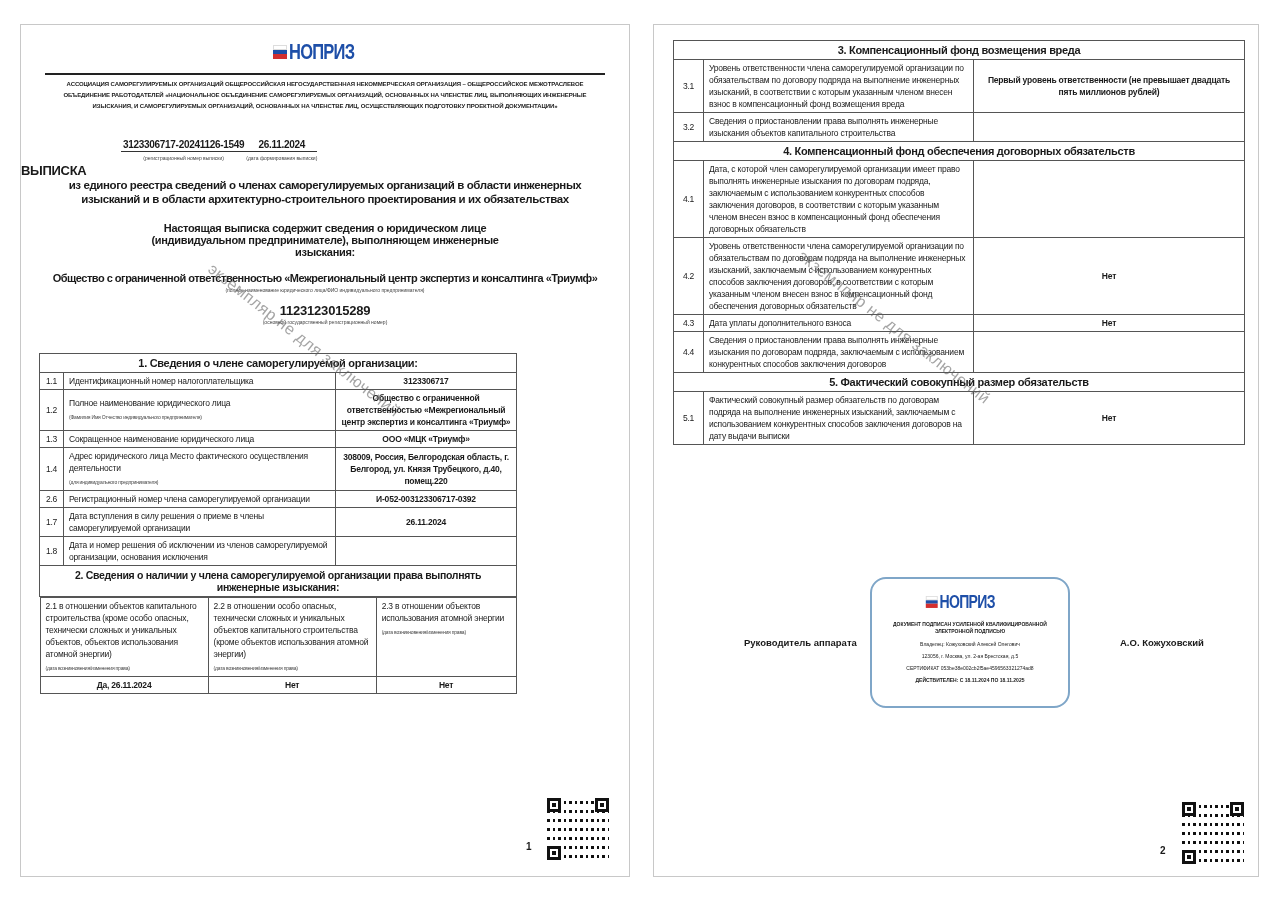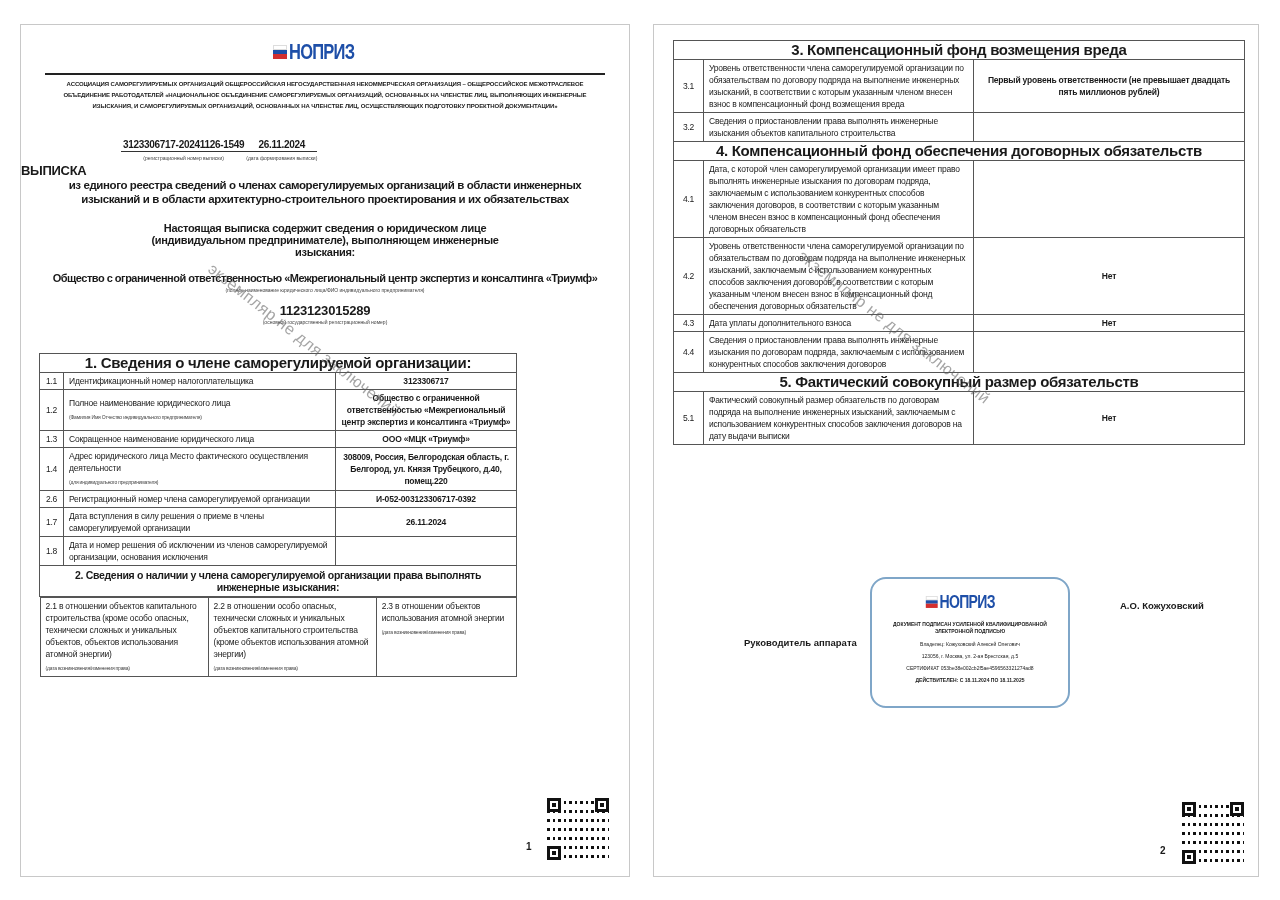--- a/index.html
+++ b/index.html
@@ -20,21 +20,21 @@
   .tiny { font-size:5px; color:#444; margin-top:3px; }
   .title { font-weight:bold; font-size:13px; margin-top:2px; letter-spacing:-0.3px; }
   .subtitle { text-align:center; font-weight:bold; font-size:11.5px; line-height:14px; margin:0 20px; letter-spacing:-0.4px; }
   .contains { text-align:center; font-weight:bold; font-size:11px; line-height:12px; margin:16px 100px 0 100px; letter-spacing:-0.3px; }
   .company { text-align:center; font-weight:bold; font-size:11px; margin-top:14px; letter-spacing:-0.5px; white-space:nowrap; }
   .ogrn { text-align:center; font-weight:bold; font-size:13px; margin-top:10px; letter-spacing:-0.2px; }
   table { border-collapse:collapse; table-layout:fixed; }
   td { border:1px solid #555; font-size:8.5px; padding:2px 5px; vertical-align:middle; line-height:12px; letter-spacing:-0.2px; }
   td.num { text-align:center; width:24px; padding:2px 3px; }
   td.val { text-align:center; font-weight:bold; font-size:8.5px; }
-  td.sec { text-align:center; font-weight:bold; font-size:15px; padding:3px 4px; letter-spacing:-0.3px; }
+  td.sec { text-align:center; font-weight:bold; font-size:11px; padding:3px 4px; letter-spacing:-0.3px; }
   .note { font-size:5px; color:#444; display:block; margin-top:2px; }
   #t1 { position:absolute; left:18px; top:328px; width:478px; }
   #t2 { position:absolute; left:673px; top:40px; width:572px; }
   .qr { position:absolute; width:62px; height:62px; background:
         repeating-linear-gradient(90deg,#111 0 3px,#fff 3px 6px,#111 6px 8px,#fff 8px 11px),
         repeating-linear-gradient(0deg,#fff 0 2px,#111 2px 5px,#fff 5px 9px); background-blend-mode:lighten; }
   .qr .fin { position:absolute; width:14px; height:14px; border:3px solid #111; background:#fff; box-sizing:border-box; }
   .qr .fin::after { content:""; position:absolute; left:2px; top:2px; width:4px; height:4px; background:#111; }
   .pgnum { position:absolute; font-size:10px; font-weight:bold; }
   .stamp { position:absolute; left:870px; top:577px; width:200px; height:131px; border:2px solid #7fa6c8; border-radius:16px; box-sizing:border-box; text-align:center; background:#fff; }
@@ -127,20 +127,25 @@
         </tr>
     <tr>
       <td colspan="3" style="padding:0;border:none;">
         <table style="width:100%;border-radius:30px;">
           <tbody>
                 <tr>
             <td style="width:33%;vertical-align:top;"><span>2.1 в отношении объектов капитального строительства (кроме особо опасных, технически сложных и уникальных объектов, объектов использования атомной энергии)</span><span class="note">(дата возникновения/изменения права)</span></td>
             <td style="width:33%;vertical-align:top;"><span>2.2 в отношении особо опасных, технически сложных и уникальных объектов капитального строительства (кроме объектов использования атомной энергии)</span><span class="note">(дата возникновения/изменения права)</span></td>
             <td style="vertical-align:top;"><span>2.3 в отношении объектов использования атомной энергии</span><span class="note">(дата возникновения/изменения права)</span></td>
           </tr>
+          <tr>
+            <td class="val">Да, 26.11.2024</td>
+            <td class="val">Нет</td>
+            <td class="val">Нет</td>
+          </tr>
         </tbody>
             </table>
       </td>
     </tr>
   </tbody>
     </table>
 
   <div class="pgnum" style="left:505px;top:816px;">1</div>
   <div class="qr" style="left:526px;top:773px;">
     <div class="fin" style="left:0;top:0;"></div>
@@ -199,21 +204,21 @@
       </tr>
   <tr>
     <td class="num">5.1</td>
     <td>Фактический совокупный размер обязательств по договорам подряда на выполнение инженерных изысканий, заключаемым с использованием конкурентных способов заключения договоров на дату выдачи выписки</td>
     <td class="val">Нет</td>
   </tr>
 </tbody>
   </table>
 
 <div class="sigl" style="left:744px;top:637px;">Руководитель аппарата</div>
-<div class="sigl" style="left:1120px;top:600px;">А.О. Кожуховский</div>
+<div class="sigl" style="left:1120px;top:637px;">А.О. Кожуховский</div>
 
 <div class="stamp">
   <div class="logo" style="margin-top:10px;transform:scale(0.85);">
     <span class="flag">
       <span style="background:#fff;border:0.5px solid #ddd;box-sizing:border-box;"></span>
         <span style="background:#1e4fa8;"></span>
         <span style="background:#d32f2f;"></span>
     </span>
     <span class="logo-text">НОПРИЗ</span>
   </div>

